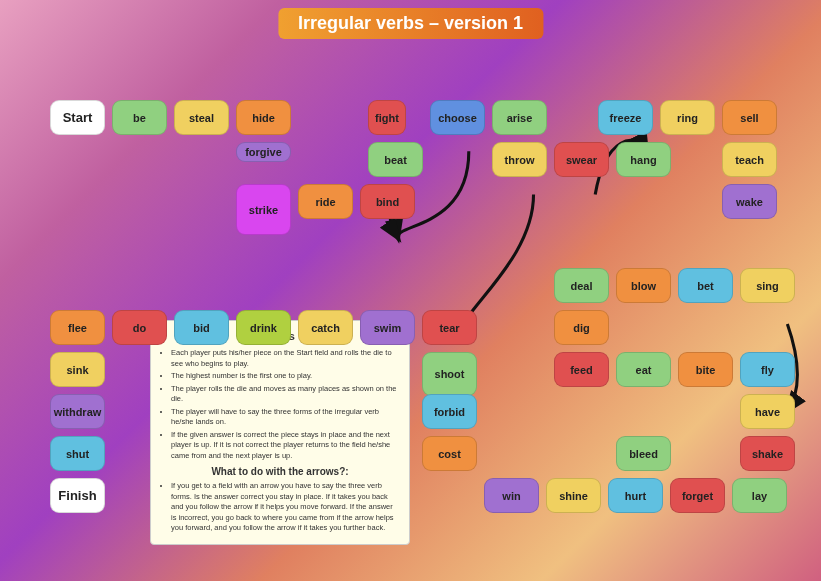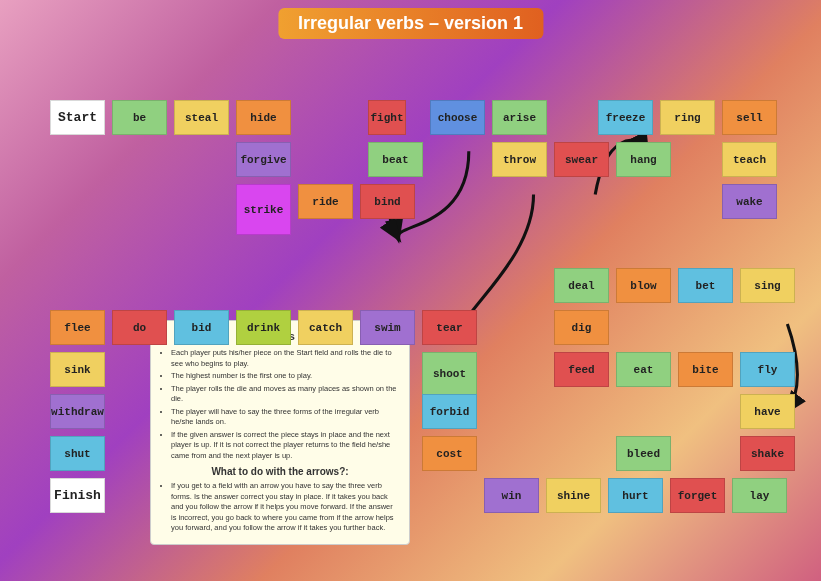--- a/index.html
+++ b/index.html
@@ -32,23 +32,22 @@
       right: 10px;
       bottom: 10px;
     }
     .cell {
       display: flex;
       align-items: center;
       justify-content: center;
       font-size: 11px;
       font-weight: bold;
       color: #222;
-      border-radius: 0;
+      border-radius: 9px;
       position: absolute;
-      font-family: Liberation Mono, monospace;
     }
     
     .arrows-svg {
       position: absolute;
       top: 0; left: 0;
       width: 100%;
       height: 100%;
       pointer-events: none;
     }
     .rules-box {
@@ -127,21 +126,21 @@
 <div class="cell" style="left: 20px; top: 60px; width: 55px; height: 35px; background: rgb(255, 255, 255); border: 1px solid rgba(0, 0, 0, 0.15); font-weight: bold; font-size: 13px;">Start</div>
     <div class="cell" style="left: 82px; top: 60px; width: 55px; height: 35px; background: rgb(144, 208, 128); border: 1px solid rgba(0, 0, 0, 0.15);">be</div>
     <div class="cell" style="left: 144px; top: 60px; width: 55px; height: 35px; background: rgb(240, 208, 96); border: 1px solid rgba(0, 0, 0, 0.15);">steal</div>
     <div class="cell" style="left: 206px; top: 60px; width: 55px; height: 35px; background: rgb(240, 144, 64); border: 1px solid rgba(0, 0, 0, 0.15);">hide</div>
     <div class="cell" style="left: 338px; top: 60px; width: 38px; height: 35px; background: rgb(224, 80, 80); border: 1px solid rgba(0, 0, 0, 0.15);">fight</div>
     <div class="cell" style="left: 400px; top: 60px; width: 55px; height: 35px; background: rgb(96, 144, 224); border: 1px solid rgba(0, 0, 0, 0.15);">choose</div>
     <div class="cell" style="left: 462px; top: 60px; width: 55px; height: 35px; background: rgb(144, 208, 128); border: 1px solid rgba(0, 0, 0, 0.15);">arise</div>
     <div class="cell" style="left: 568px; top: 60px; width: 55px; height: 35px; background: rgb(96, 192, 224); border: 1px solid rgba(0, 0, 0, 0.15);">freeze</div>
     <div class="cell" style="left: 630px; top: 60px; width: 55px; height: 35px; background: rgb(240, 208, 96); border: 1px solid rgba(0, 0, 0, 0.15);">ring</div>
     <div class="cell" style="left: 692px; top: 60px; width: 55px; height: 35px; background: rgb(240, 144, 64); border: 1px solid rgba(0, 0, 0, 0.15);">sell</div>
-    <div class="cell" style="left: 206px; top: 102px; width: 55px; height: 35px; background: rgb(160, 112, 208); border: 1px solid rgba(0, 0, 0, 0.15);">forgive</div>
+    <div class="cell" style="left: 206px; top: 102px; width: 55px; height: 20px; background: rgb(160, 112, 208); border: 1px solid rgba(0, 0, 0, 0.15);">forgive</div>
     <div class="cell" style="left: 338px; top: 102px; width: 55px; height: 35px; background: rgb(144, 208, 128); border: 1px solid rgba(0, 0, 0, 0.15); text-align: center;">beat</div>
     <div class="cell" style="left: 462px; top: 102px; width: 55px; height: 35px; background: rgb(240, 208, 96); border: 1px solid rgba(0, 0, 0, 0.15);">throw</div>
     <div class="cell" style="left: 524px; top: 102px; width: 55px; height: 35px; background: rgb(224, 80, 80); border: 1px solid rgba(0, 0, 0, 0.15);">swear</div>
     <div class="cell" style="left: 586px; top: 102px; width: 55px; height: 35px; background: rgb(144, 208, 128); border: 1px solid rgba(0, 0, 0, 0.15);">hang</div>
     <div class="cell" style="left: 692px; top: 102px; width: 55px; height: 35px; background: rgb(240, 208, 96); border: 1px solid rgba(0, 0, 0, 0.15);">teach</div>
     <div class="cell" style="left: 206px; top: 144px; width: 55px; height: 51px; background: #d946ef; border: 1px solid rgba(0, 0, 0, 0.15);">strike</div>
     <div class="cell" style="left: 268px; top: 144px; width: 55px; height: 35px; background: rgb(240, 144, 64); border: 1px solid rgba(0, 0, 0, 0.15);">ride</div>
     <div class="cell" style="left: 330px; top: 144px; width: 55px; height: 35px; background: rgb(224, 80, 80); border: 1px solid rgba(0, 0, 0, 0.15);">bind</div>
     <div class="cell" style="left: 692px; top: 144px; width: 55px; height: 35px; background: rgb(160, 112, 208); border: 1px solid rgba(0, 0, 0, 0.15);">wake</div>
     <div class="cell" style="left: 524px; top: 228px; width: 55px; height: 35px; background: rgb(144, 208, 128); border: 1px solid rgba(0, 0, 0, 0.15);">deal</div>

